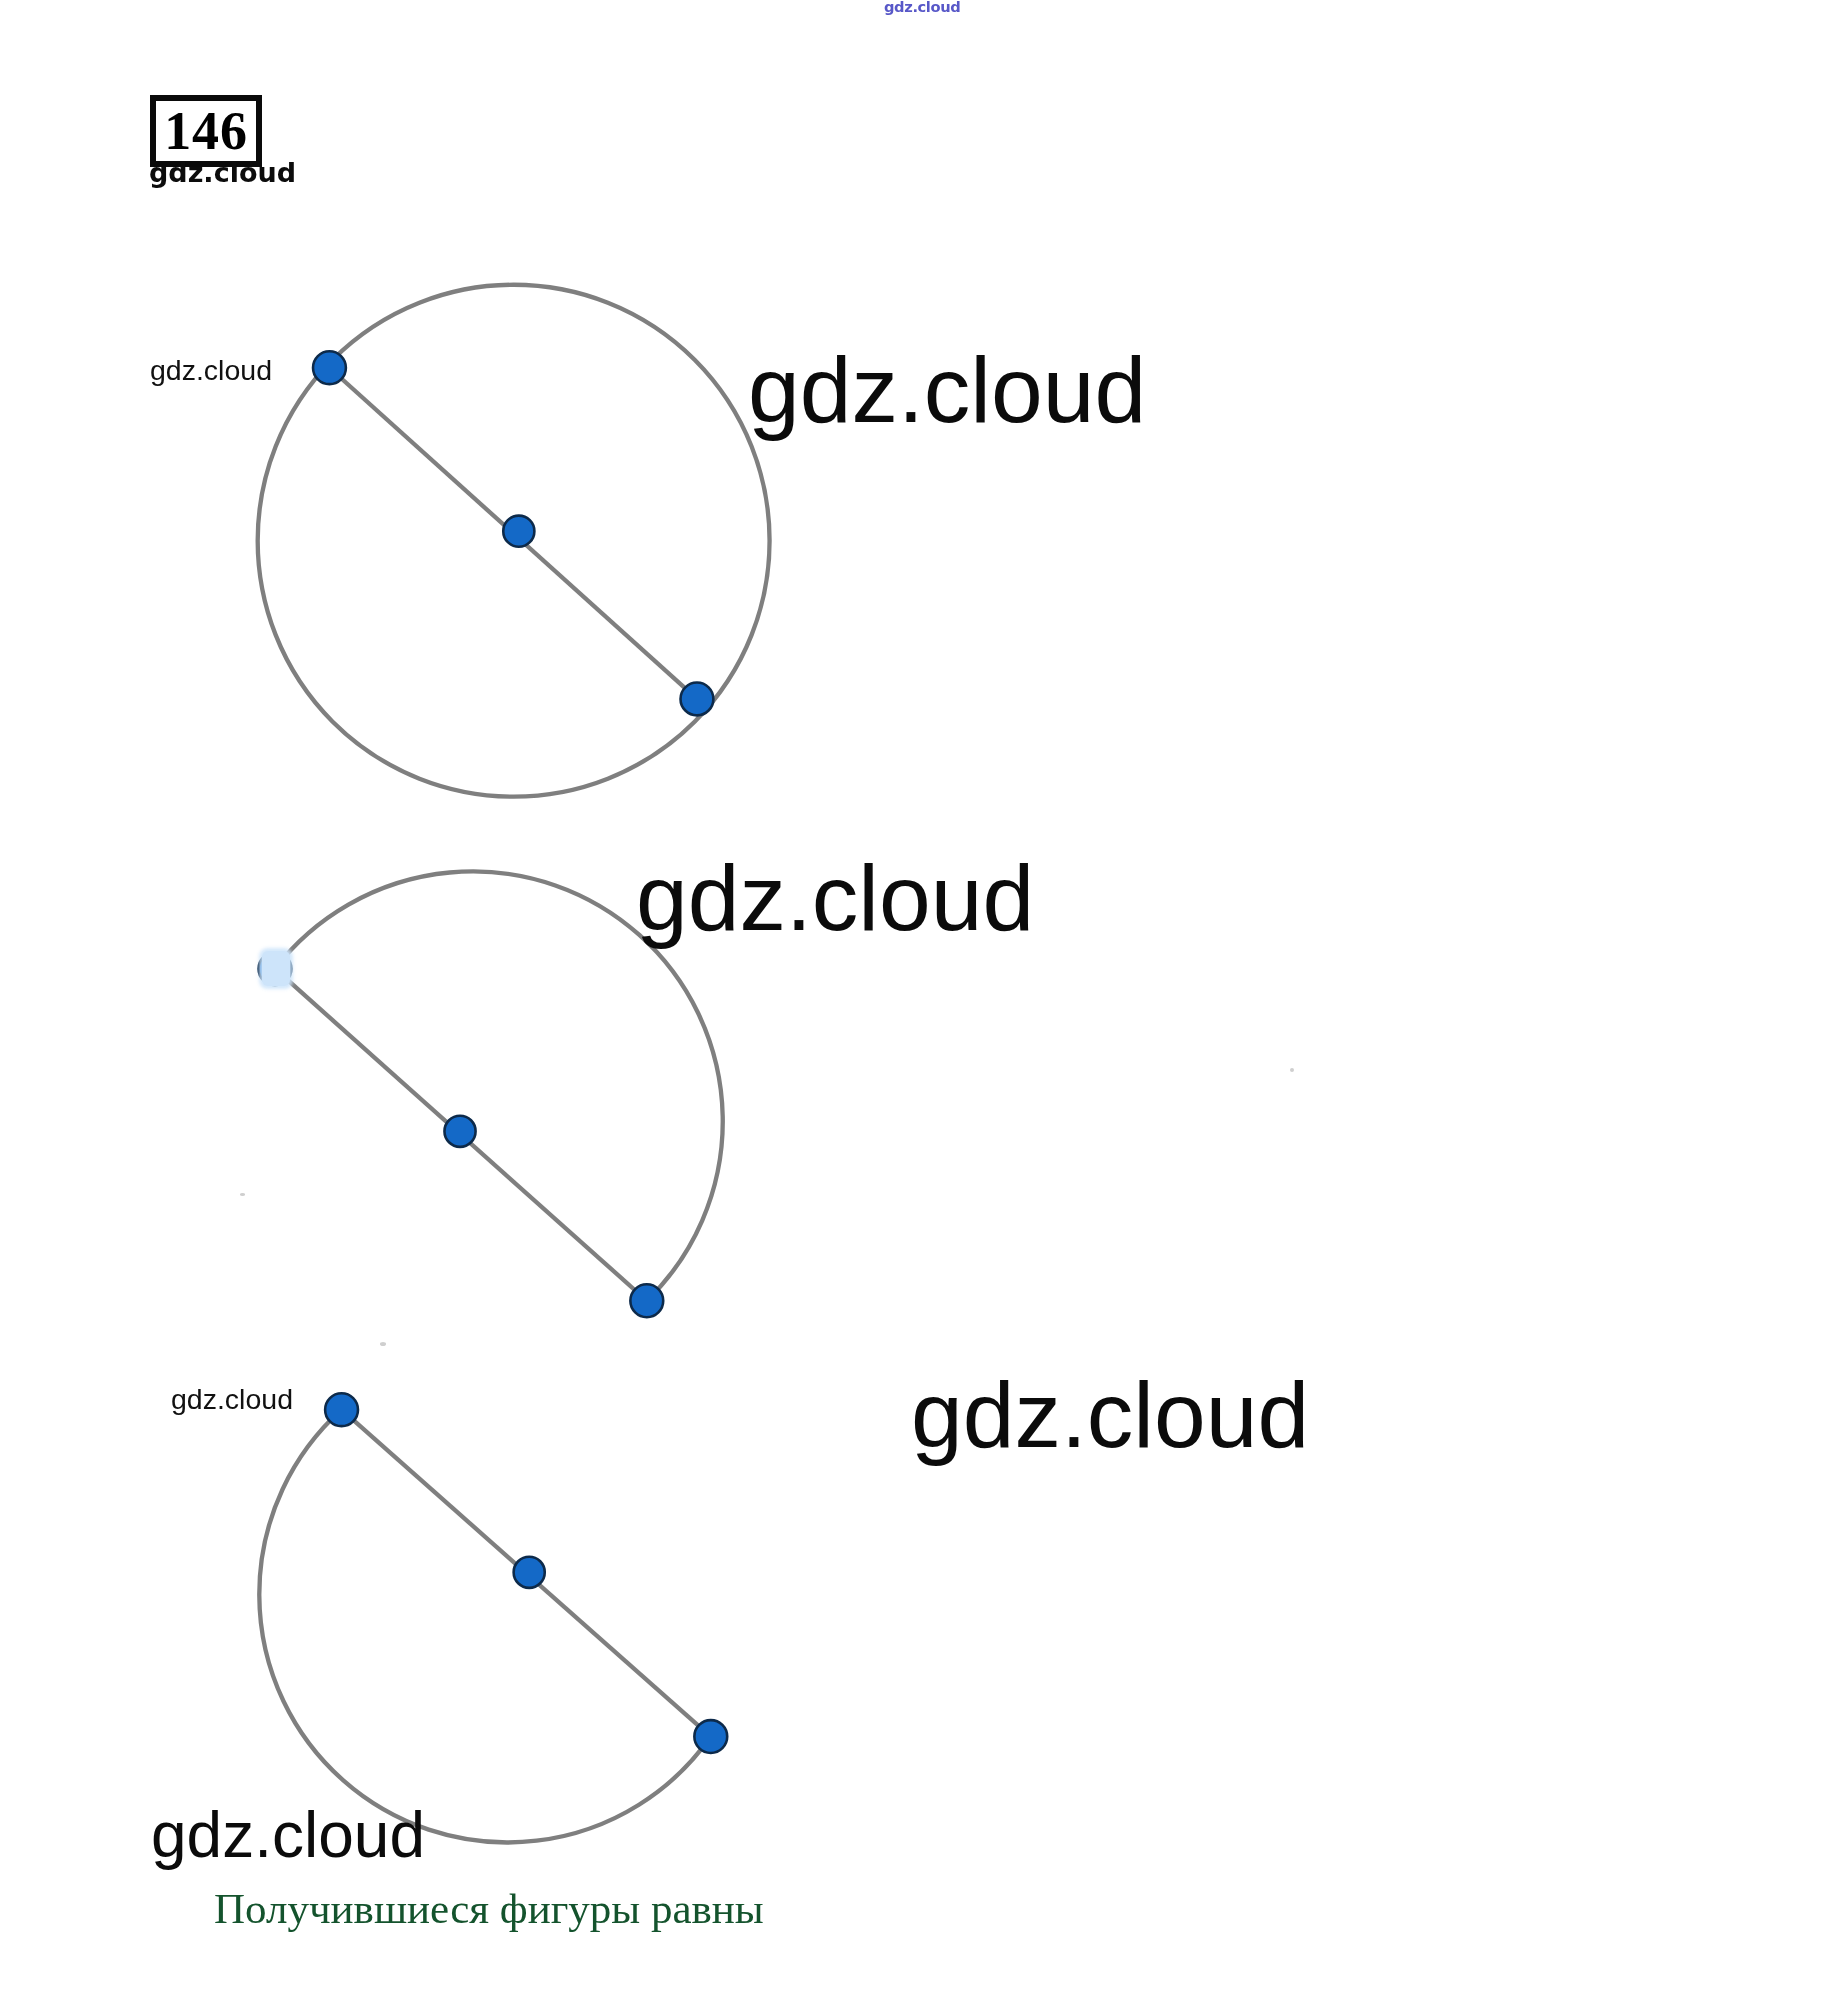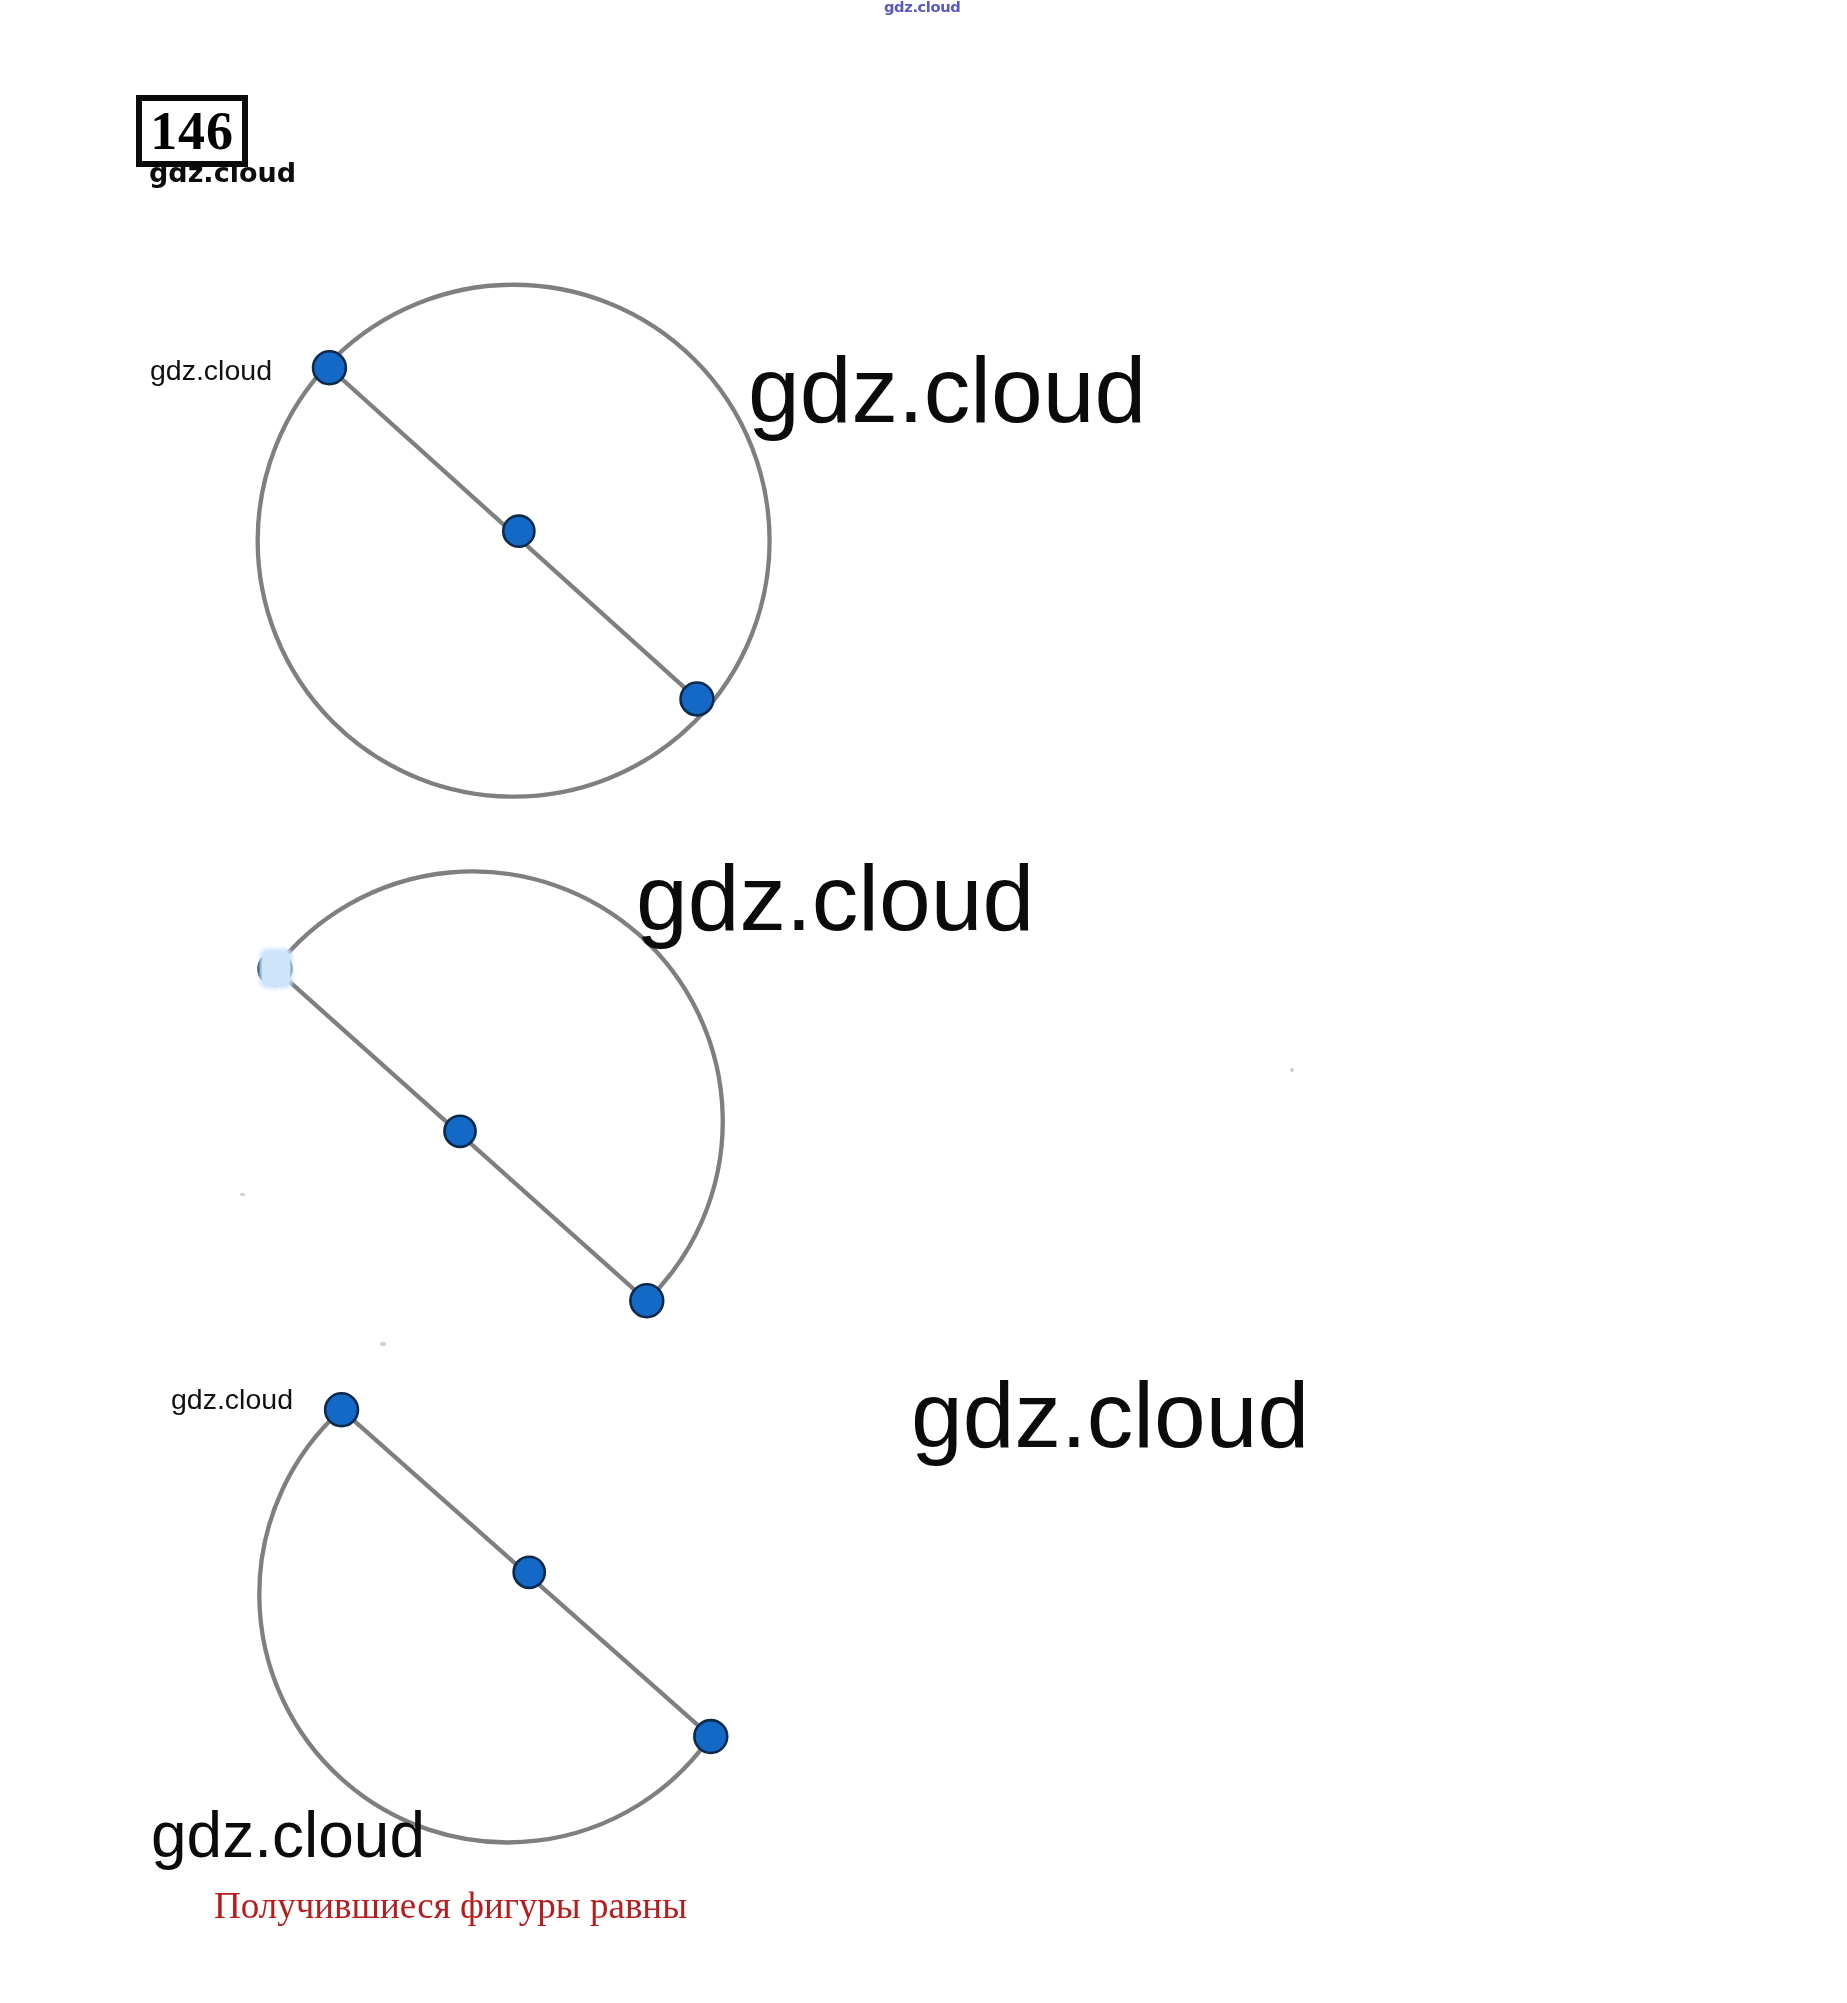--- a/index.html
+++ b/index.html
@@ -26,21 +26,21 @@
     font-weight: 700;
     letter-spacing: -0.4px;
     color: #3b3bbf;
     opacity: .85;
     white-space: nowrap;
   }
 
   
   .num-box {
     position: absolute;
-    left: 136px;
+    left: 150px;
     top: 95px;
     width: 112px;
     height: 72px;
     border: 6px solid #0a0a0a;
     background: #ffffff;
     box-sizing: border-box;
     display: flex;
     align-items: center;
     justify-content: center;
   }
@@ -114,23 +114,23 @@
     background: #cde4fa;
     box-shadow: 0 0 3.5px 2.6px rgba(205,228,250,.85);
   }
 
   
   .caption {
     position: absolute;
     left: 214px;
     top: 1887px;
     font-family: "Liberation Serif", serif;
-    font-size: 37px;
+    font-size: 43px;
     line-height: 1;
-    color: #b91c1c;
+    color: #14532d;
     white-space: nowrap;
   }
 
   
   .speck {
     position: absolute;
     background: #cfcfcf;
     border-radius: 50%;
   }
 </style>

